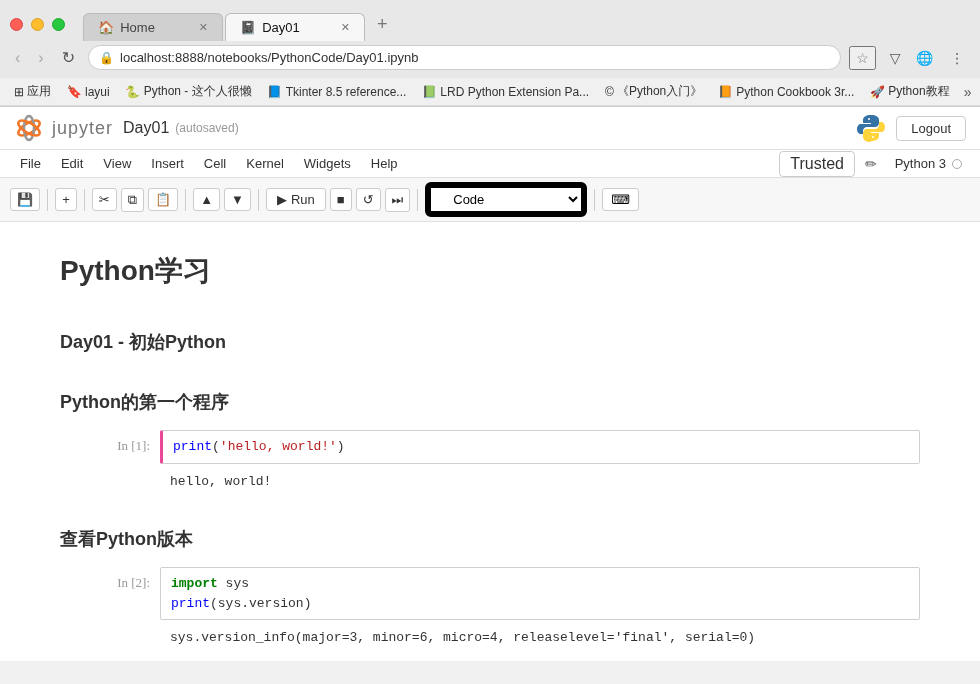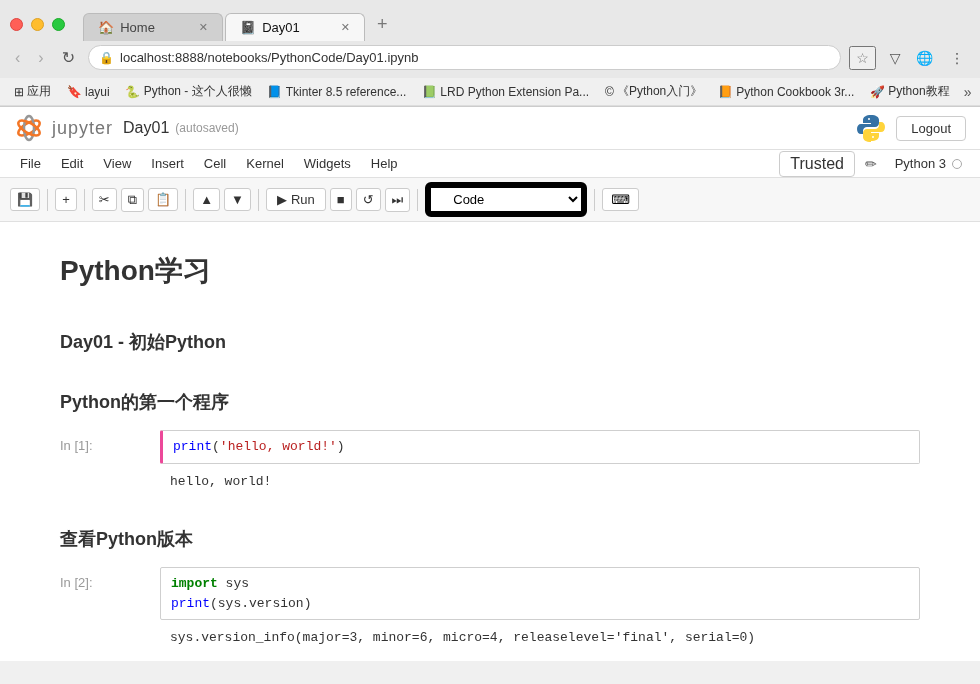--- a/index.html
+++ b/index.html
@@ -57,21 +57,21 @@
     .run-btn { background: white; border: 1px solid #ccc; border-radius: 3px; padding: 3px 10px; font-size: 13px; cursor: pointer; color: #333; display: flex; align-items: center; gap: 4px; }
     .cell-type-select { padding: 3px 18px; border: 6px solid #000000; border-radius: 6px; font-size: 13px; background: white; cursor: pointer; }
     .keyboard-icon-btn { background: white; border: 1px solid #ccc; border-radius: 3px; padding: 3px 8px; font-size: 13px; cursor: pointer; }
 
     
     .notebook-content { flex: 1; overflow-y: auto; background: white; padding: 20px 60px; }
     .nb-heading1 { font-size: 28px; font-weight: bold; color: #333; margin-bottom: 16px; }
     .nb-heading2 { font-size: 18px; font-weight: bold; color: #333; margin-bottom: 12px; margin-top: 8px; }
     .nb-heading3 { font-size: 18px; font-weight: bold; color: #333; margin-bottom: 10px; margin-top: 8px; }
     .nb-cell { display: flex; margin-bottom: 4px; }
-    .cell-prompt { min-width: 100px; font-size: 13px; color: #999; font-family: Liberation Sans, sans-serif; text-align: left; padding-right: 10px; padding-top: 8px; flex-shrink: 0; }
+    .cell-prompt { min-width: 100px; font-size: 13px; color: #999; font-family: Liberation Serif, serif; text-align: right; padding-right: 10px; padding-top: 8px; flex-shrink: 0; }
     .cell-input { flex: 1; border: 1px solid #cfcfcf; border-radius: 2px; background: white; padding: 6px 10px; font-family: 'Courier New', monospace; font-size: 13px; line-height: 1.5; }
     .cell-input.active { border-left: 3px solid #ec4899; }
     .cell-output { flex: 1; padding: 4px 10px; font-family: 'Courier New', monospace; font-size: 13px; color: #333; line-height: 1.5; }
     .output-row { display: flex; align-items: flex-end; }
 
     
     .kw { color: #008000; font-weight: bold; }
     .str { color: #ba2121; }
     .fn { color: #0000ff; }
     .normal { color: #333; }

